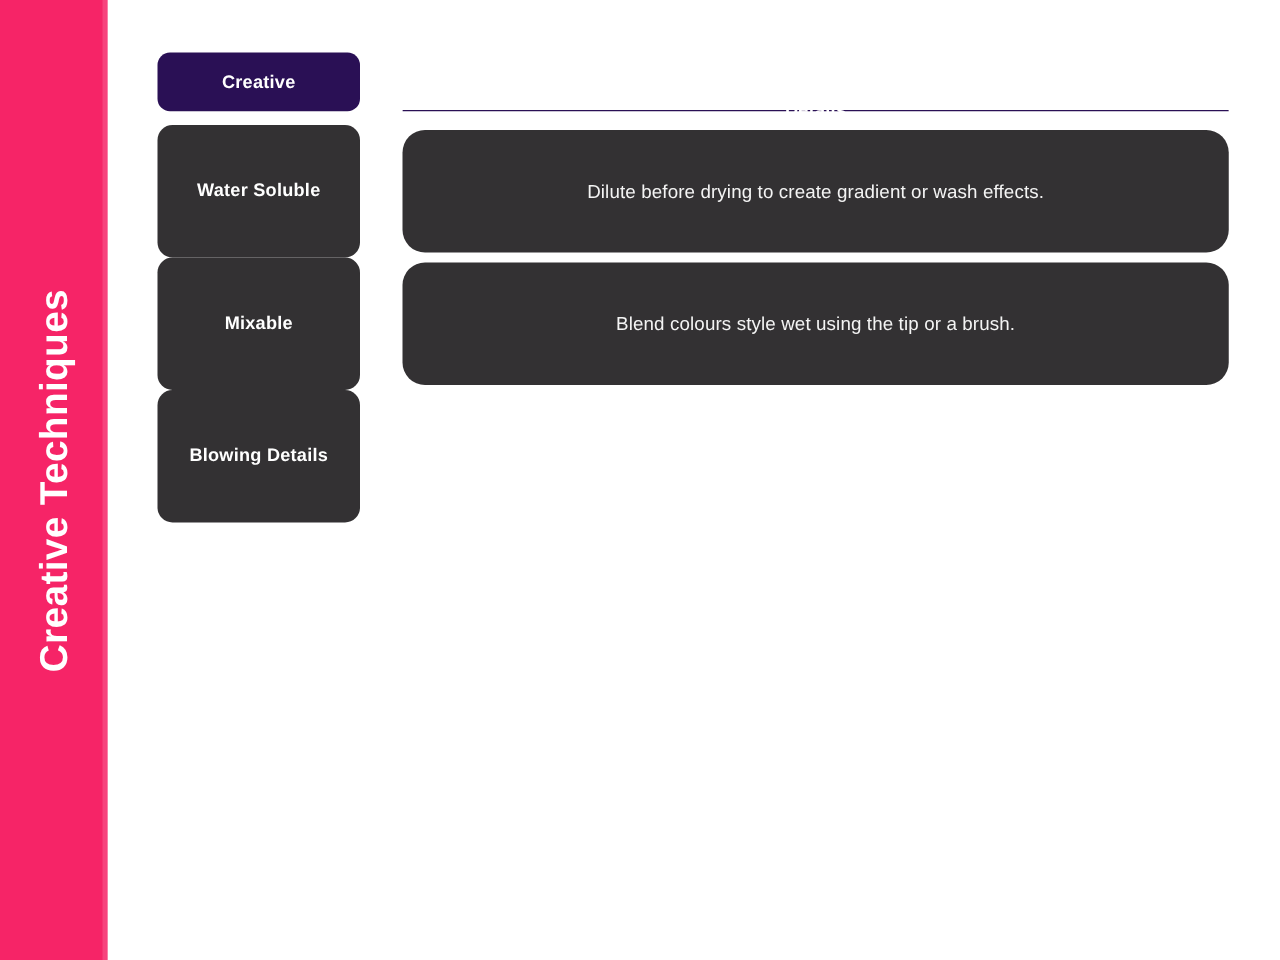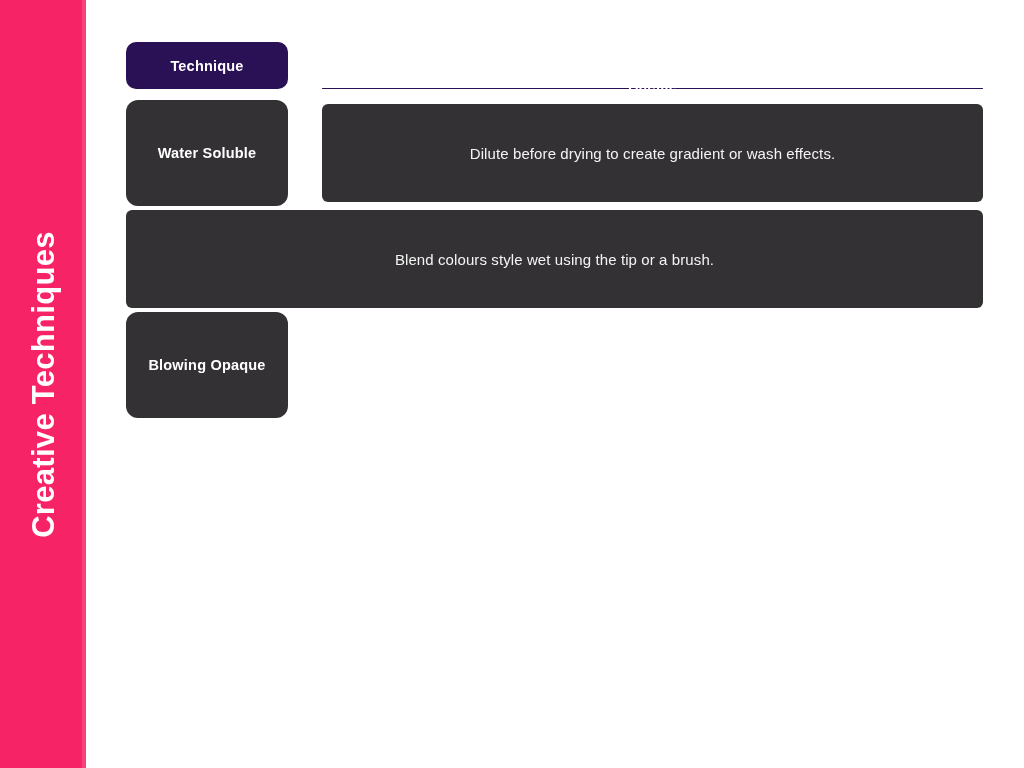--- a/index.html
+++ b/index.html
@@ -107,21 +107,21 @@
     display: flex;
     align-items: center;
     justify-content: center;
     text-align: center;
     letter-spacing: .2px;
   }
   .detail-cell {
     flex: 1 1 auto;
     margin: 4px 0;
     background: #333133;
-    border-radius: 6px;
+    border-radius: 18px;
     color: #F4F4F4;
     font-size: 15px;
     font-weight: normal;
     display: flex;
     align-items: center;
     justify-content: center;
     text-align: center;
     padding: 0 24px;
     box-sizing: border-box;
     letter-spacing: .1px;
@@ -132,31 +132,32 @@
 
 <div id="side-band"></div>
 <div id="side-band-edge"></div>
 <div id="side-title-wrap">
   <div id="side-title">Creative Techniques</div>
 </div>
 
 <div id="table">
 
   <div class="row" id="header-row">
-    <div class="hcell" id="header-technique">Technique</div>
+    <div class="hcell" id="header-technique">Creative</div>
     <div class="hcell" id="header-details">Details</div>
   </div>
 
   <div class="row body-row">
     <div class="tech-cell">Water Soluble</div>
     <div class="detail-cell">Dilute before drying to create gradient or wash effects.</div>
   </div>
 
   <div class="row body-row">
+    <div class="tech-cell">Mixable</div>
     <div class="detail-cell">Blend colours style wet using the tip or a brush.</div>
   </div>
 
 
   <div class="row body-row">
-    <div class="tech-cell">Blowing Opaque</div>
+    <div class="tech-cell">Blowing Details</div>
   </div>
 
 </div>
 
 </body></html>

